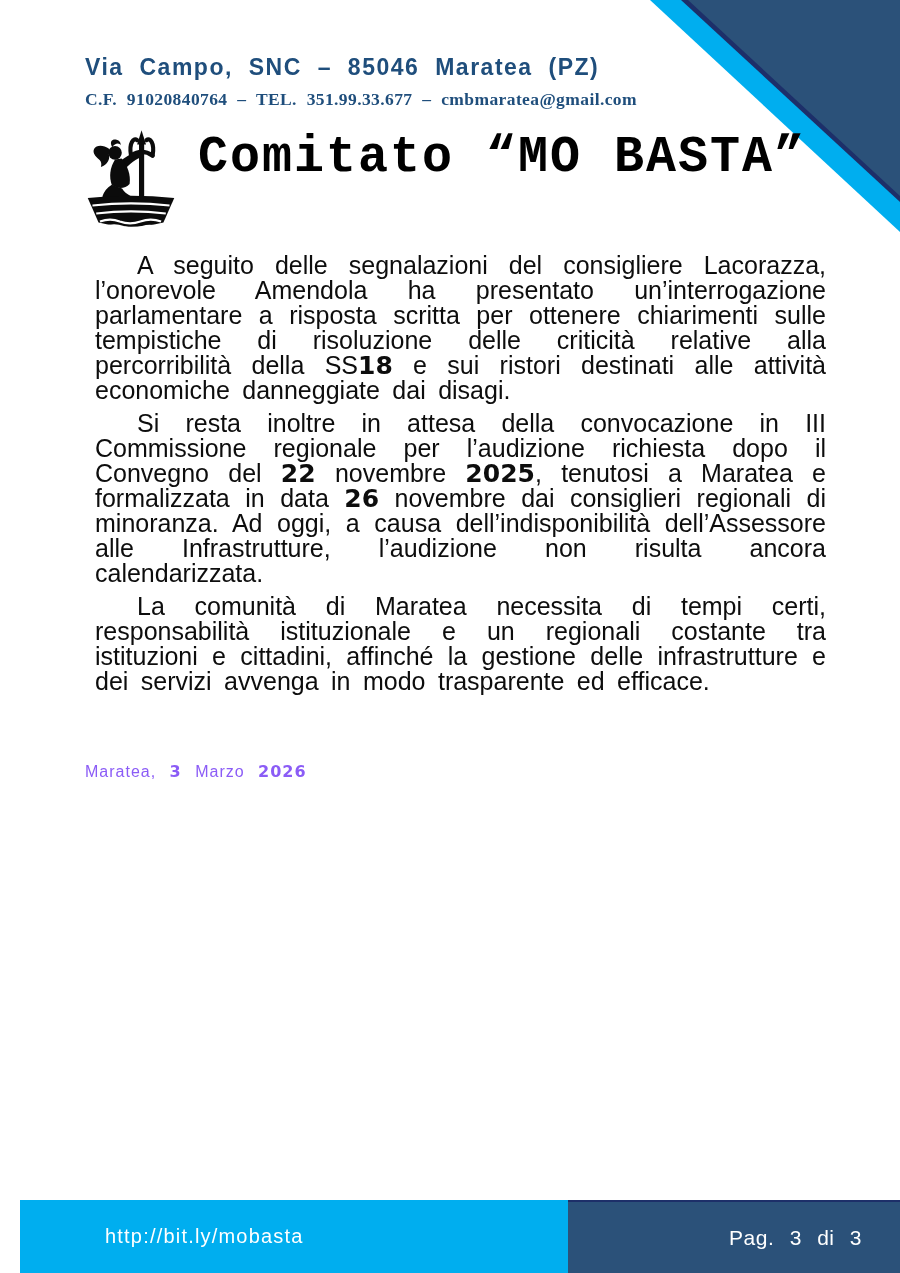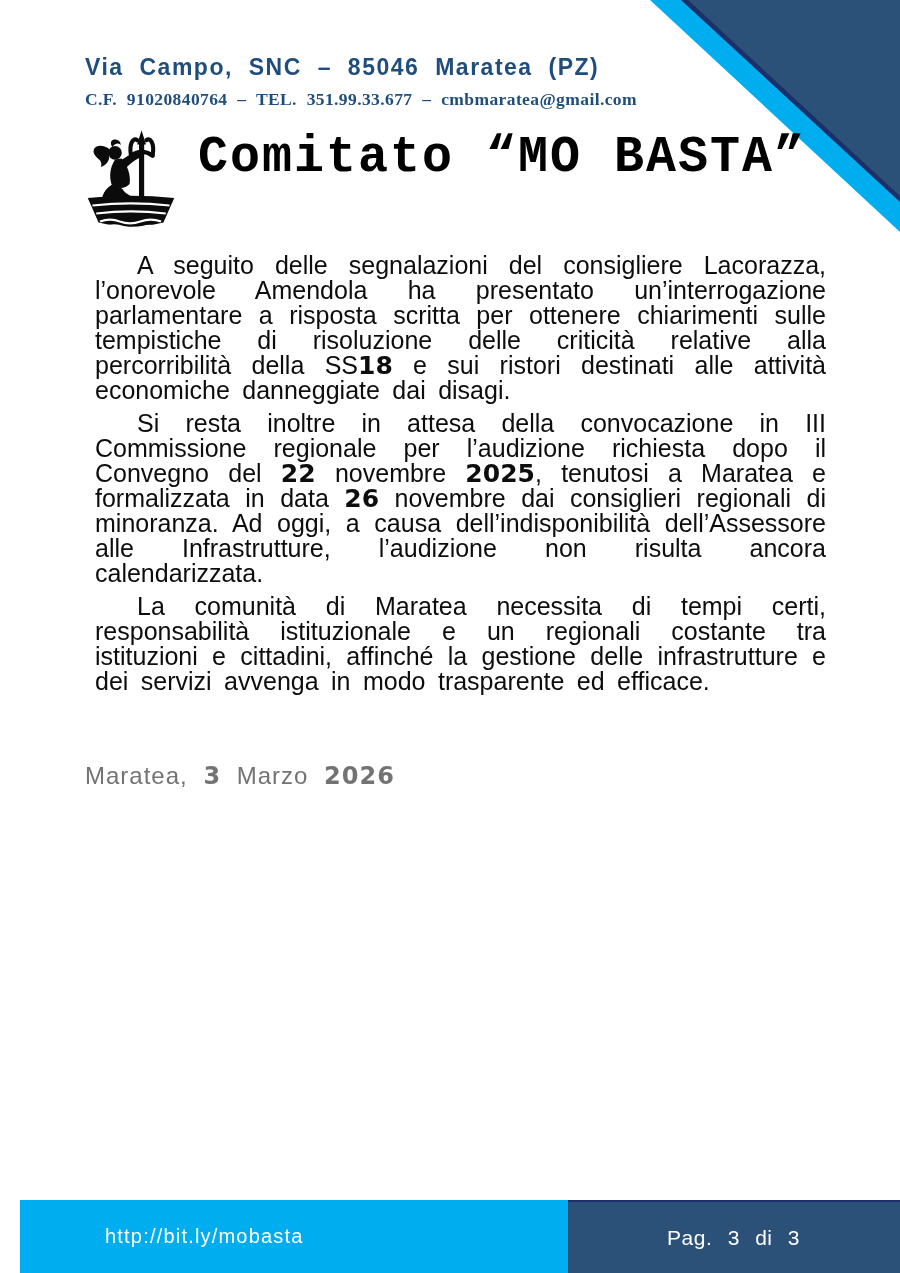--- a/index.html
+++ b/index.html
@@ -81,22 +81,22 @@
   }
   .body-text p {
     margin: 0 0 8px 0;
     text-indent: 42px;
   }
   .num { font-weight: 700; font-family: "DejaVu Sans", sans-serif; }
 
   .dateline {
     position: absolute;
     left: 85px; top: 762px;
-    font-size: 24px;
-    color: #737373;
+    font-size: 16px;
+    color: #8b5cf6;
     letter-spacing: 1px;
     word-spacing: 8px;
     white-space: nowrap;
   }
 
   
   .footer {
     position: absolute;
     left: 0; bottom: 0;
     width: 900px; height: 73px;
@@ -116,21 +116,21 @@
   }
   .footer-right {
     flex: 1;
     background: var(--accent-navy, #2B5179);
     border-top: 2px solid var(--accent-dark-edge, #1D2F69);
     box-sizing: border-box;
     color: #ffffff;
     display: flex;
     align-items: center;
     justify-content: flex-end;
-    padding-right: 100px;
+    padding-right: 38px;
     font-size: 21px;
     word-spacing: 9px;
     letter-spacing: 0.5px;
   }
 </style>
 </head>
 <body style="--header-blue: #1F4E7C; --accent-light-blue: #00AEEF; --accent-navy: #2B5179; --accent-dark-edge: #1D2F69;">
 
 <div class="page">
 

